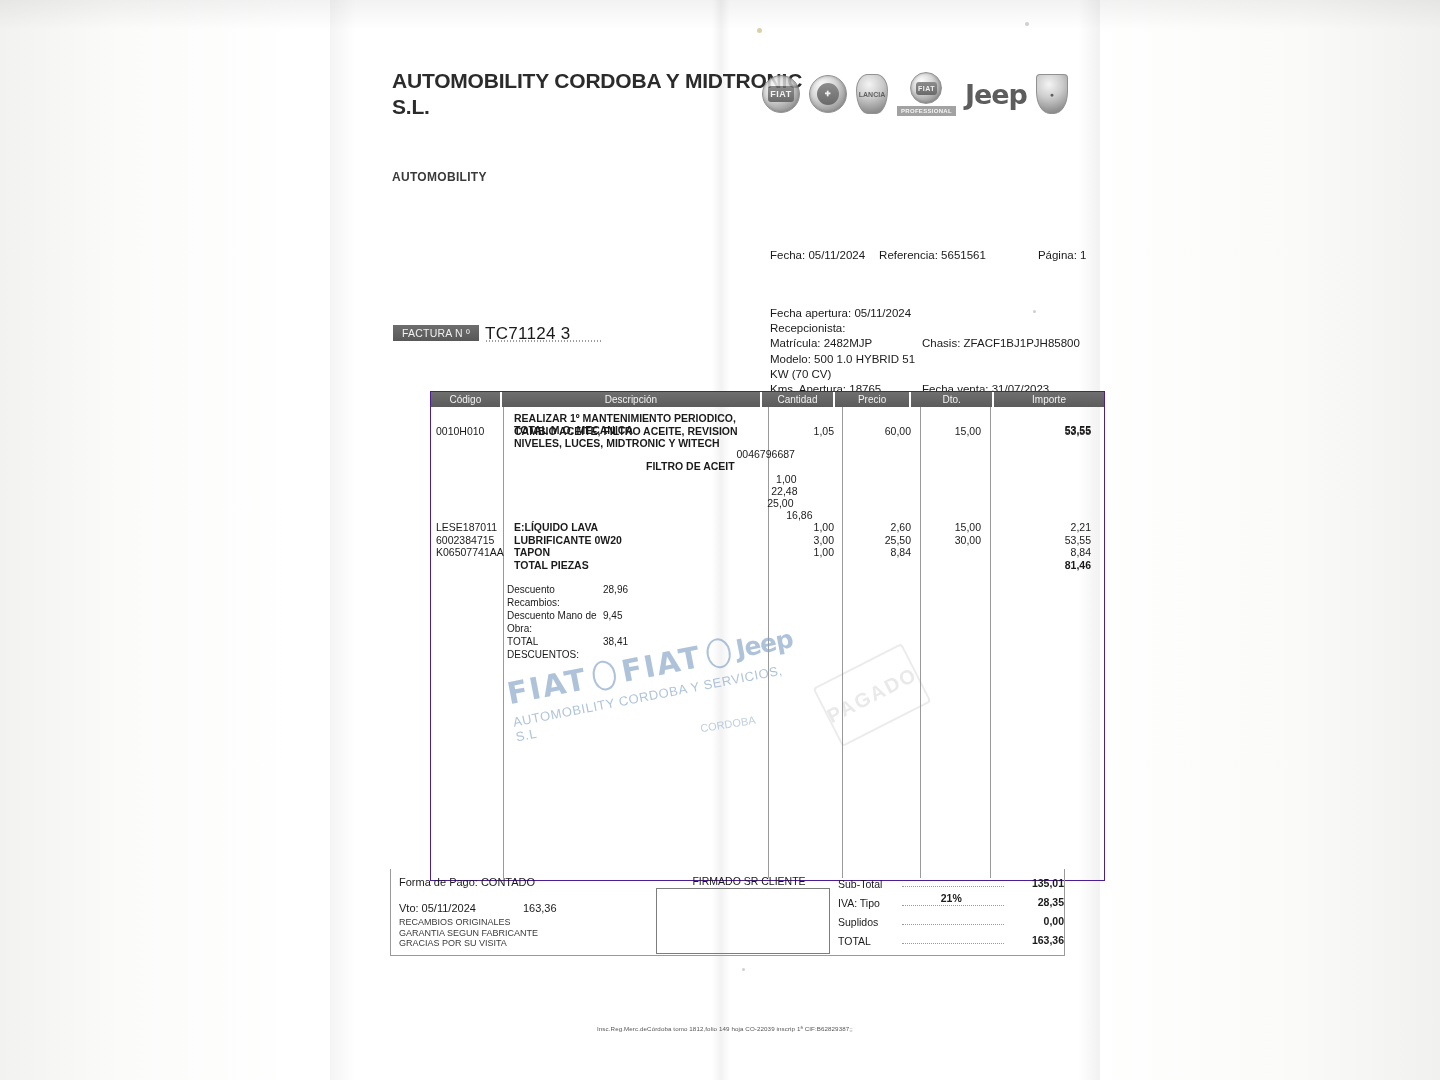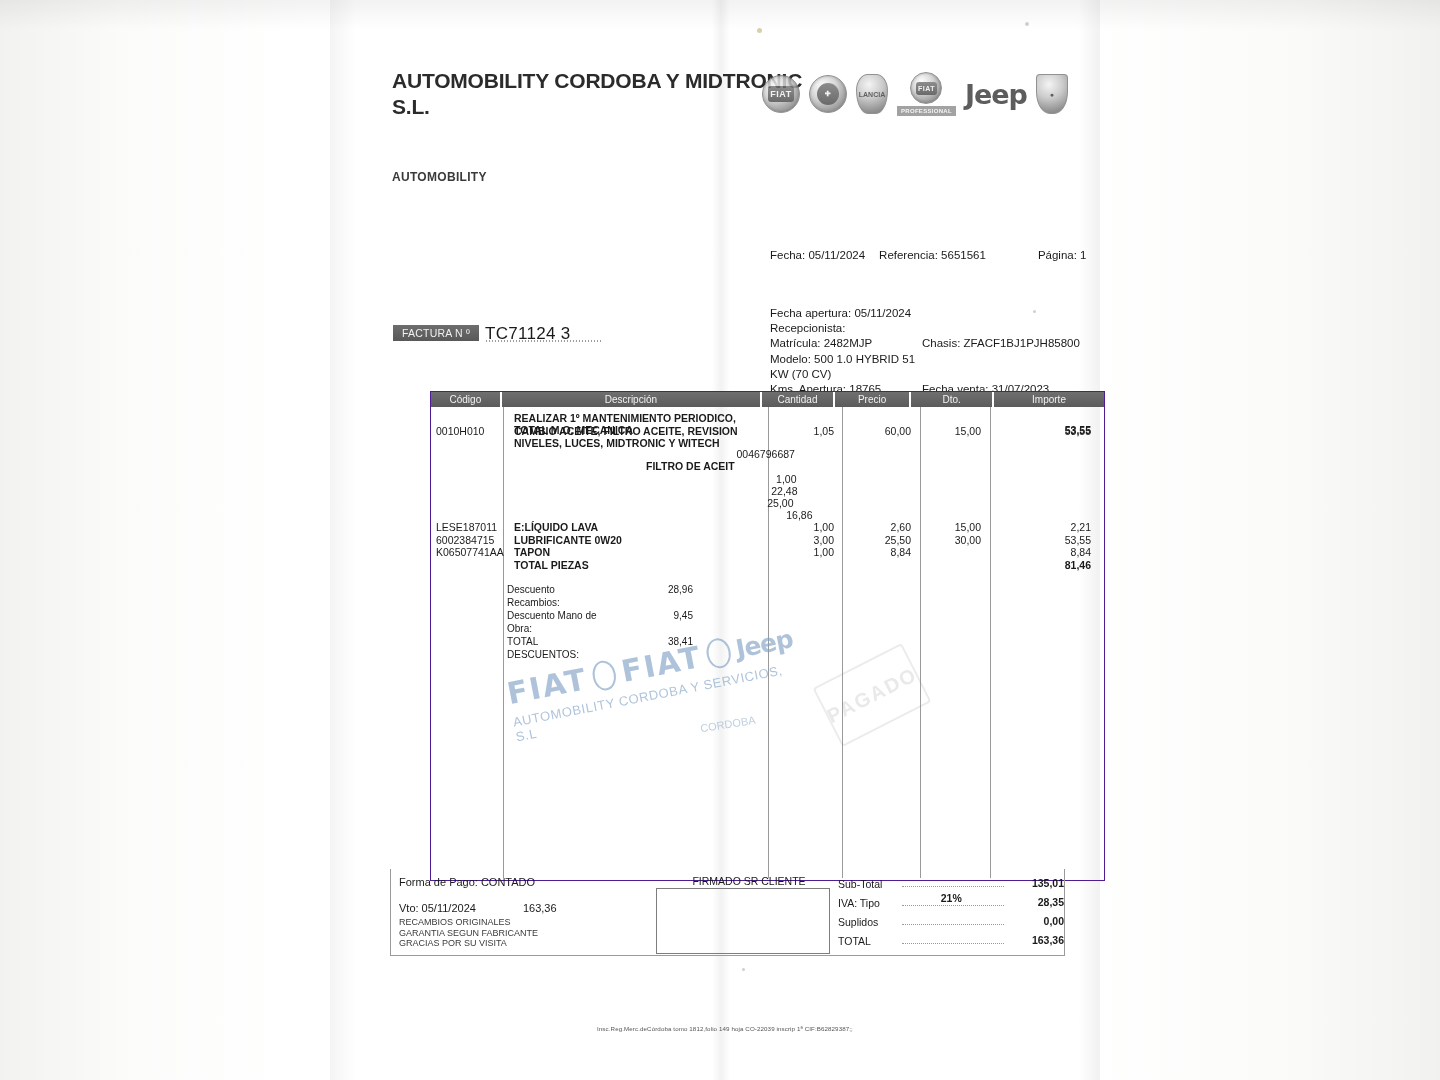--- a/index.html
+++ b/index.html
@@ -101,21 +101,21 @@
   .irow .des{width:265px;box-sizing:border-box;padding-left:11px;line-height:12.6px;font-weight:bold;}
   .irow .can{width:74px;box-sizing:border-box;padding-right:8px;text-align:right;}
   .irow .pre{width:78px;box-sizing:border-box;padding-right:9px;text-align:right;}
   .irow .dto{width:70px;box-sizing:border-box;padding-right:9px;text-align:right;}
   .irow .imp{width:112px;box-sizing:border-box;padding-right:11px;text-align:right;}
   .bold{font-weight:bold;}
 
   #disc{position:absolute;left:0;top:0;font-size:10px;line-height:13px;}
   #disc .drow{display:flex;}
   #disc .dlab{width:172px;padding-left:76px;box-sizing:border-box;}
-  #disc .dval{width:90px;text-align:right;}
+  #disc .dval{width:90px;}
 
   
   #footer{position:absolute;left:390px;top:869px;width:673px;height:86px;
     border:1px solid #9a9a9a;border-top:none;}
   #pay-method{position:absolute;left:8px;top:7px;font-size:11px;}
   #vto{position:absolute;left:8px;top:33px;font-size:11px;}
   #vto .amt{display:inline-block;margin-left:44px;}
   #notes{position:absolute;left:8px;top:48px;font-size:9px;line-height:10.6px;color:#3a3a3a;}
   #sign-title{position:absolute;left:268px;top:6px;width:180px;text-align:center;font-size:10.5px;}
   #sign-box{position:absolute;left:265px;top:19px;width:172px;height:64px;border:1px solid #7d7d7d;}

